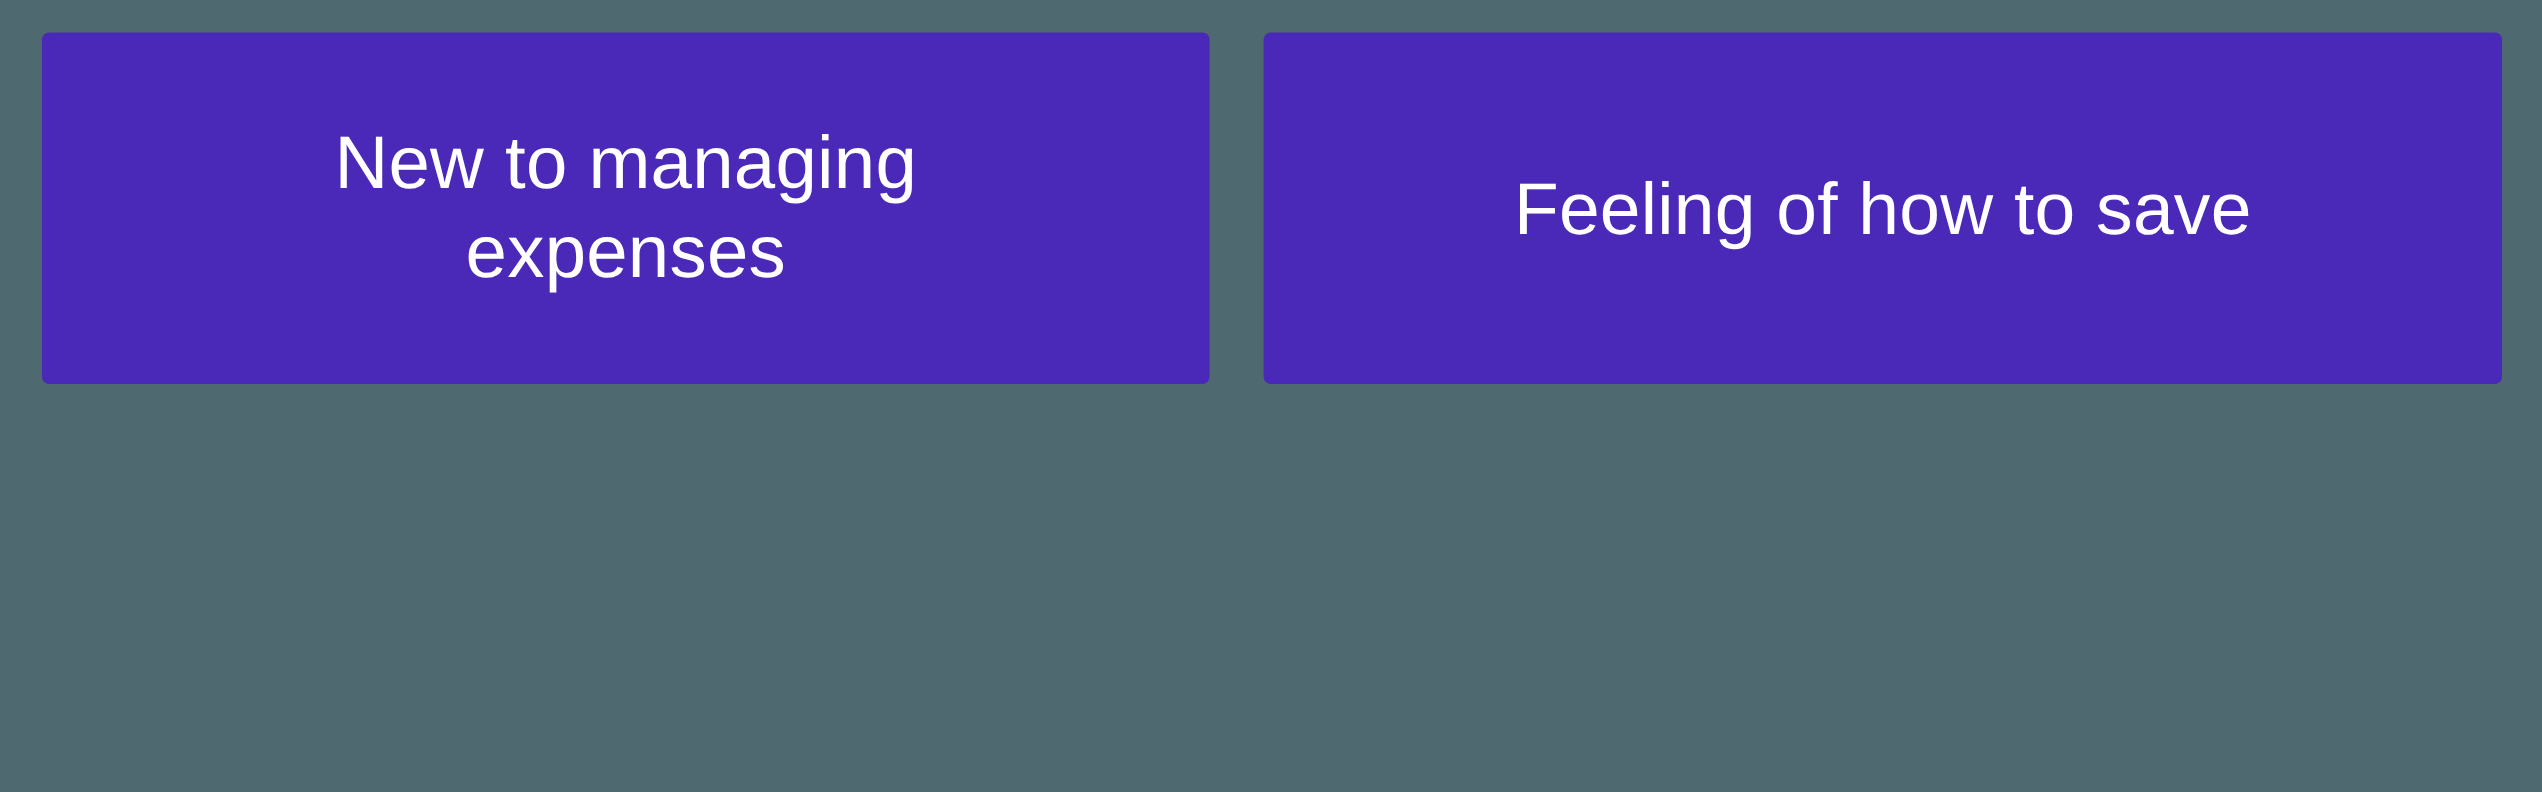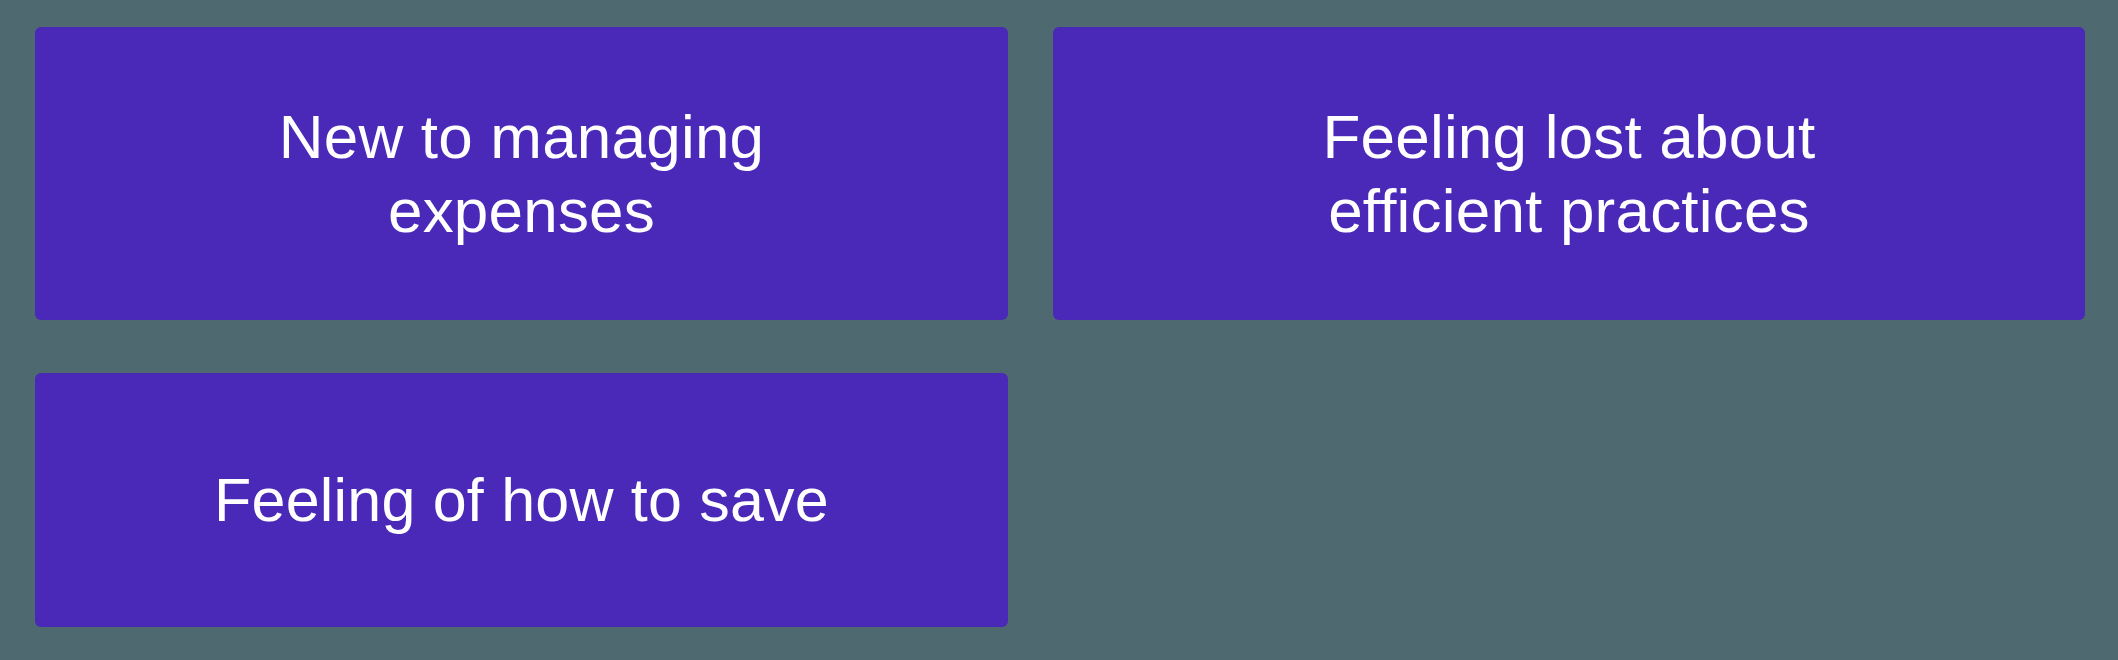--- a/index.html
+++ b/index.html
@@ -60,23 +60,19 @@
 </head>
 <body>
 
 <div id="pain-point-grid">
 
   <div class="pain-card card-row1">
     <div class="pain-card-label">New to managing
 expenses</div>
   </div>
 
-  <div class="pain-card card-row1">
-    <div class="pain-card-label">Feeling lost about
-efficient practices</div>
-  </div>
 
   <div class="pain-card card-row2">
     <div class="pain-card-label">Feeling of how to save</div>
   </div>
 
 
 </div>
 
 </body></html>

